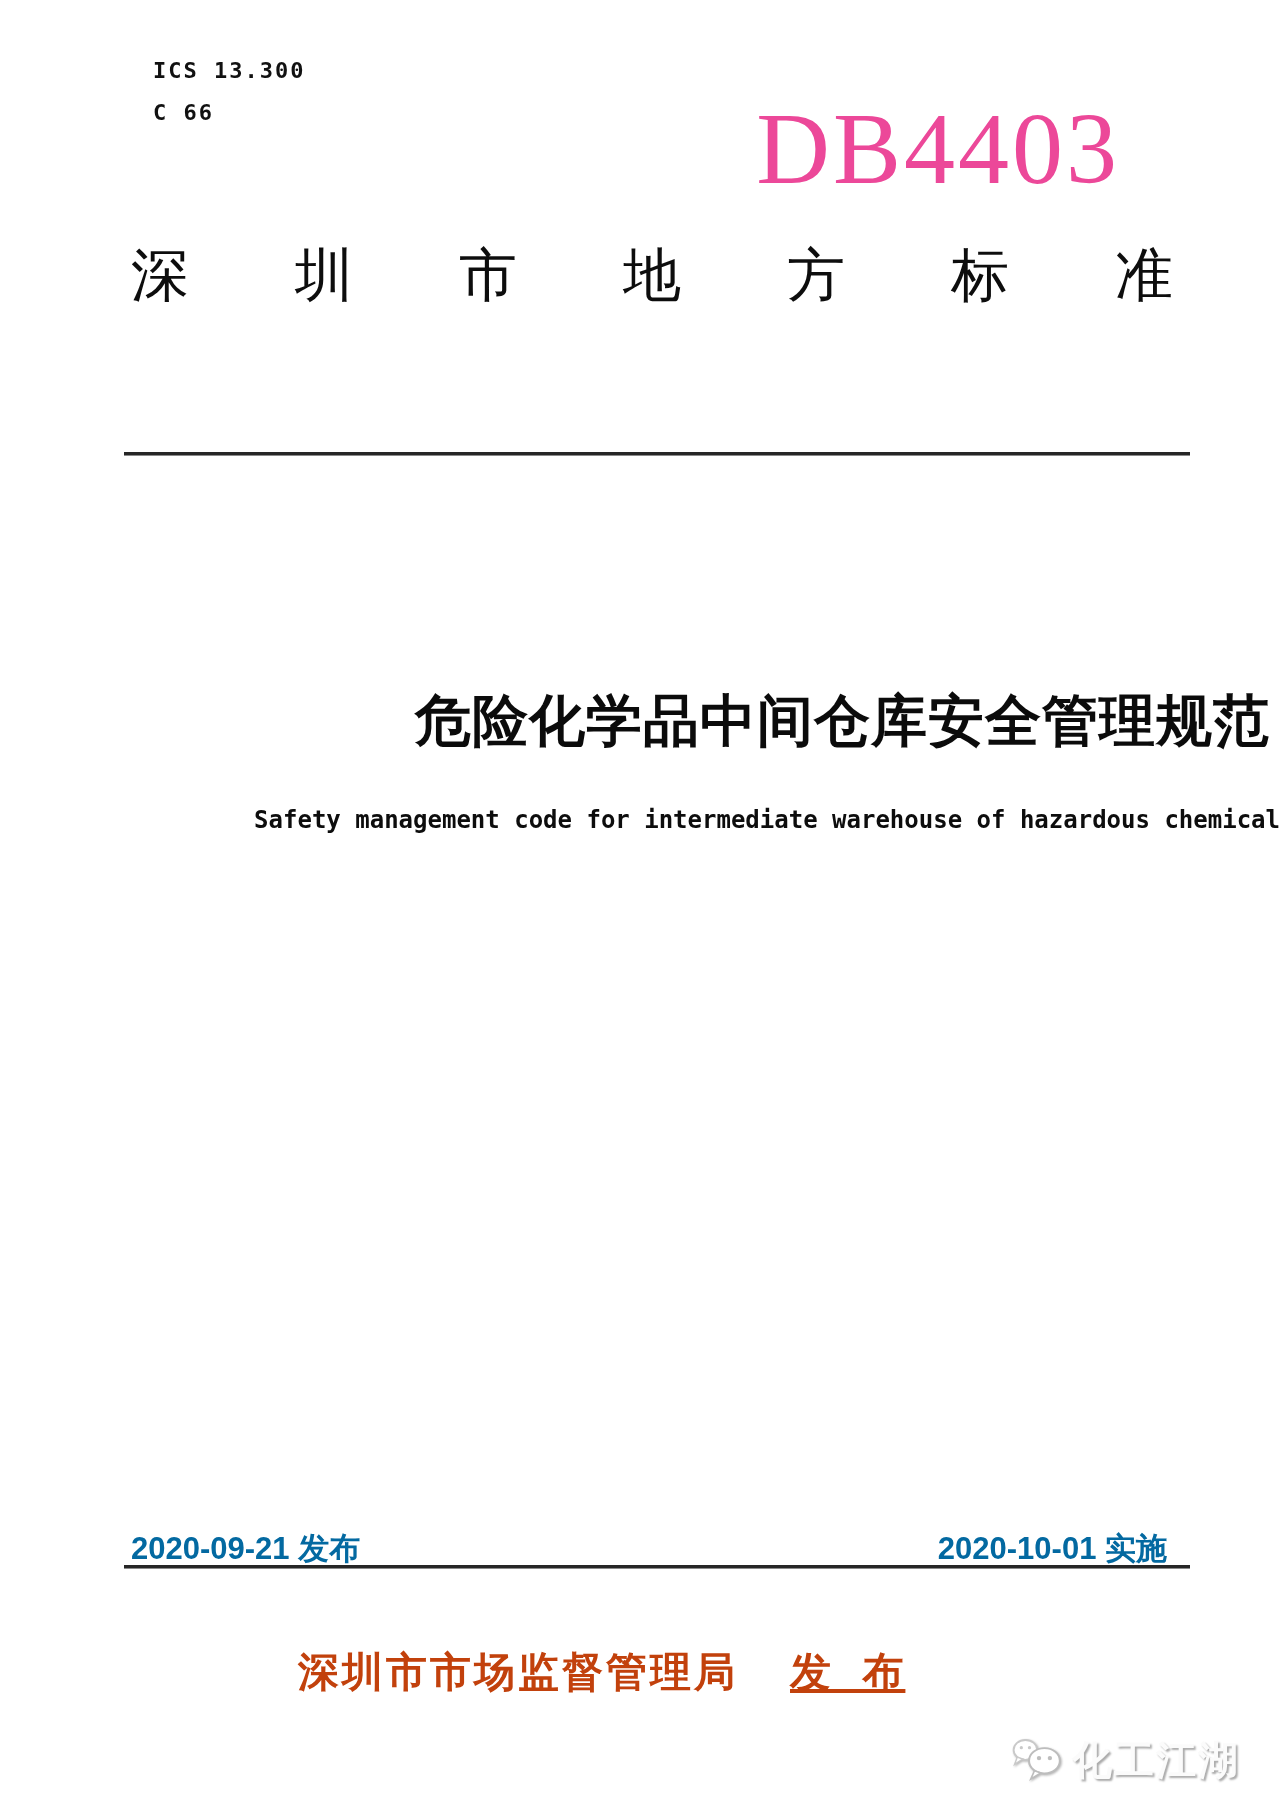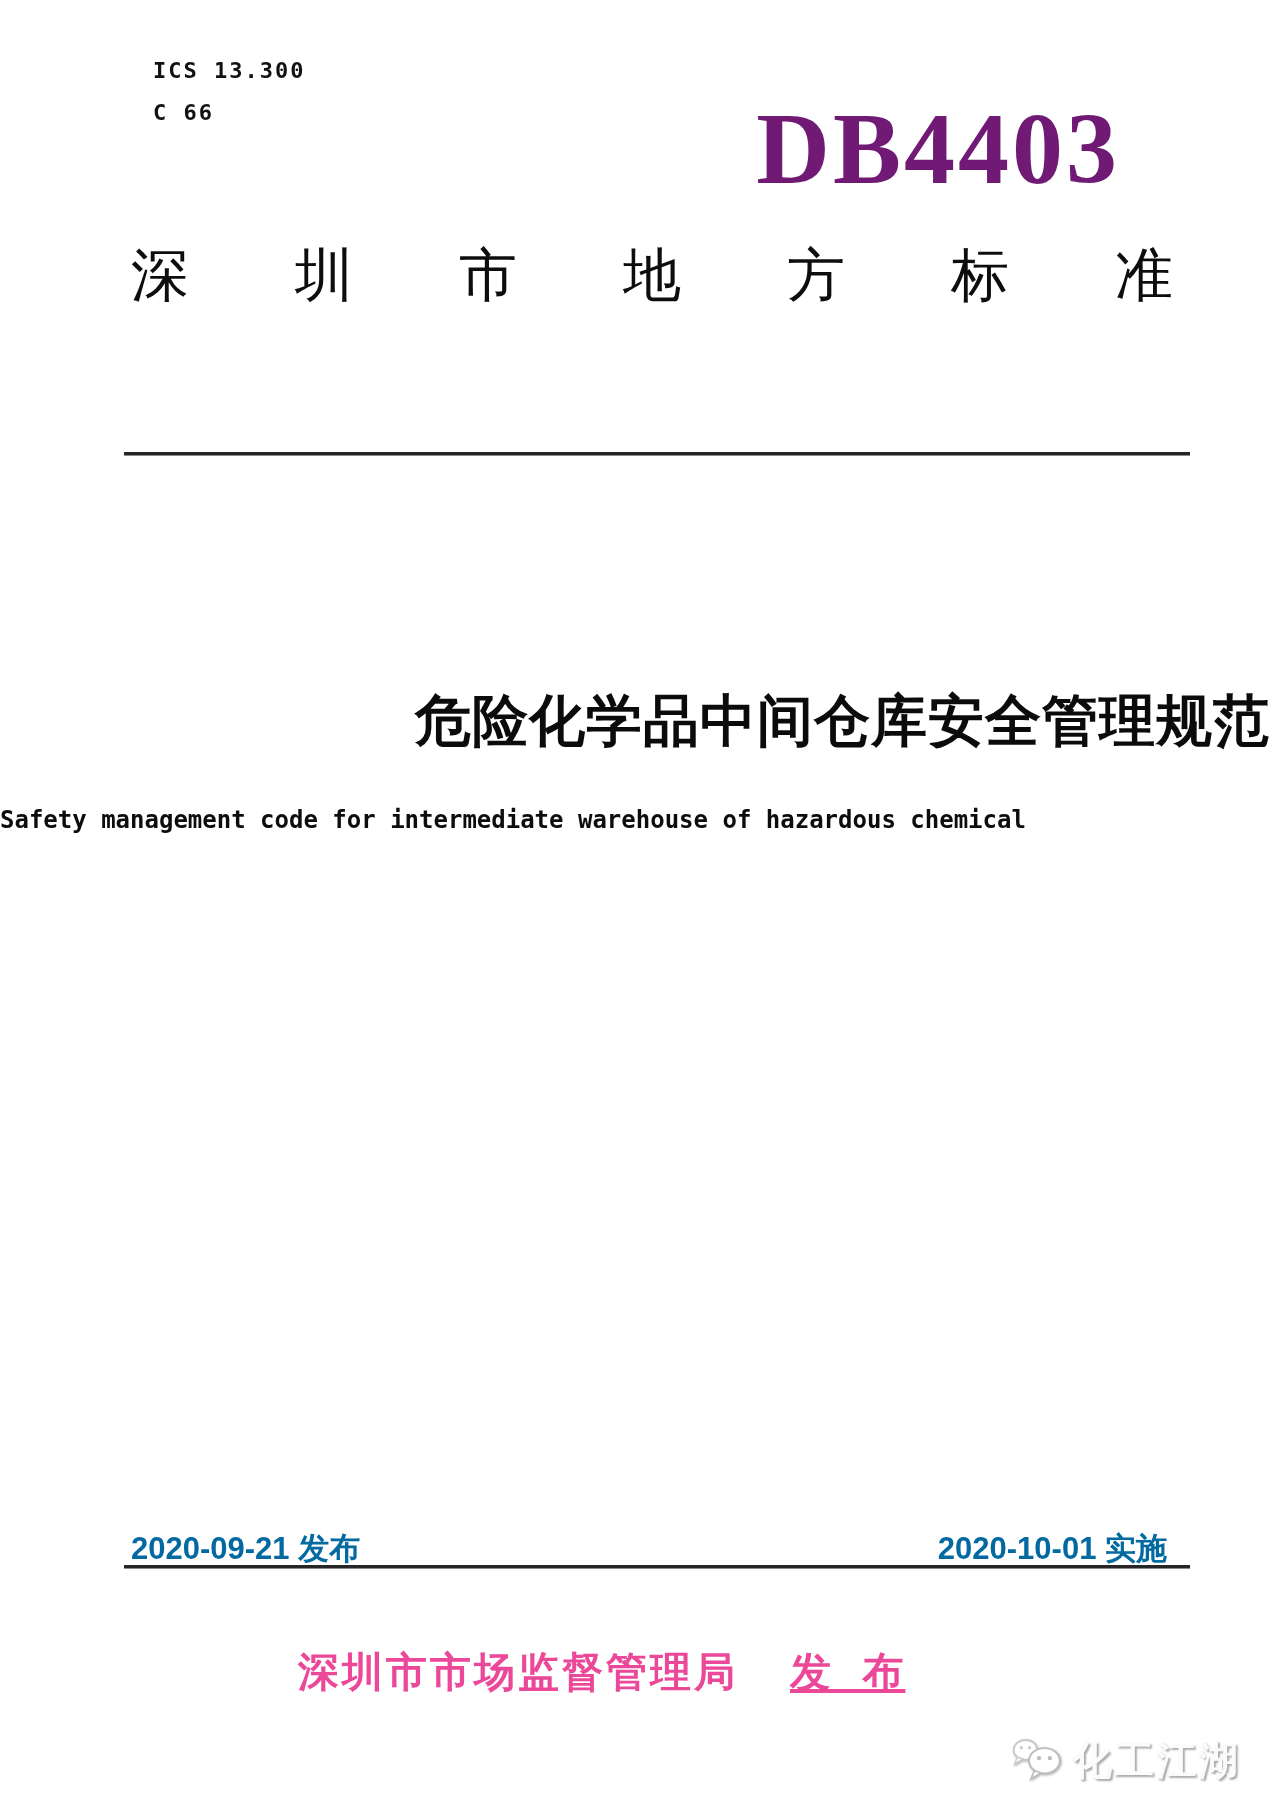--- a/index.html
+++ b/index.html
@@ -28,25 +28,25 @@
     line-height: 42px;
     font-family: "DejaVu Sans Mono", "Liberation Mono", monospace;
   }
 
   
   .db-logo {
     position: absolute;
     top: 98px;
     right: 160px;
     font-family: "Liberation Serif", "DejaVu Serif", serif;
-    font-weight: 700;
+    font-weight: 400;
     font-size: 102px;
     line-height: 102px;
     letter-spacing: 3px;
-    color: #701a75;
+    color: #ec4899;
   }
 
   
   .std-type-row {
     position: absolute;
     left: 131px;
     top: 243px;
     width: 1042px;
     display: flex;
     justify-content: space-between;
@@ -92,21 +92,21 @@
     letter-spacing: 1px;
     color: #0b0b0b;
   }
 
   
   .title-en {
     position: absolute;
     left: 0;
     top: 806px;
     width: 1280px;
-    text-align: left;
+    text-align: right;
     font-family: "DejaVu Sans Mono", "Liberation Mono", monospace;
     font-size: 24px;
     font-weight: 600;
     color: #0d0d0d;
   }
 
   
   .dates-row {
     position: absolute;
     left: 131px;
@@ -122,21 +122,21 @@
   
   .issuer-row {
     position: absolute;
     left: 298px;
     top: 1645px;
     display: flex;
     align-items: baseline;
     gap: 52px;
     font-size: 41px;
     font-weight: 700;
-    color: #ec4899;
+    color: #c2410c;
   }
   .issuer-name { letter-spacing: 3px; }
   .issue-label { word-spacing: 16px; letter-spacing: 2px; text-decoration: underline; }
 
   
   .watermark {
     position: absolute;
     right: 40px;
     top: 1733px;
     display: flex;

